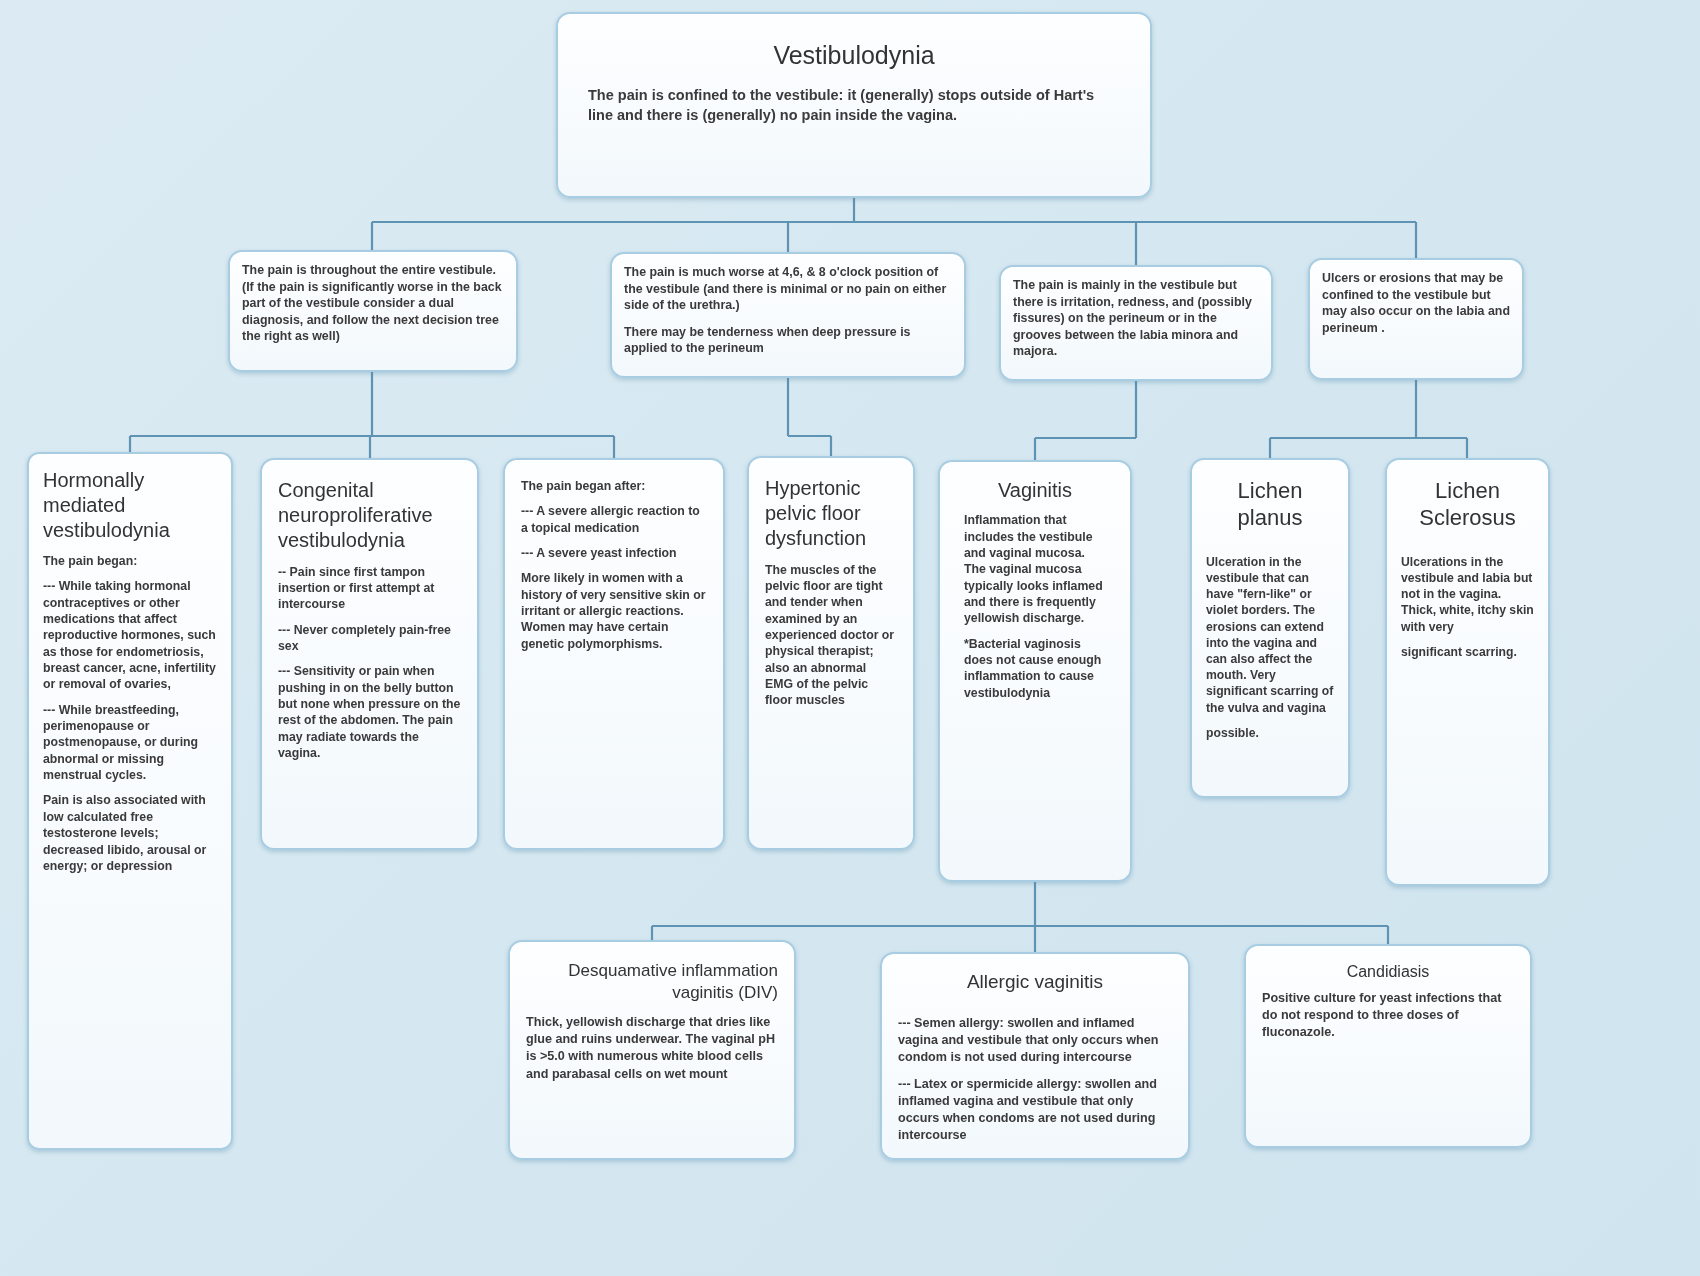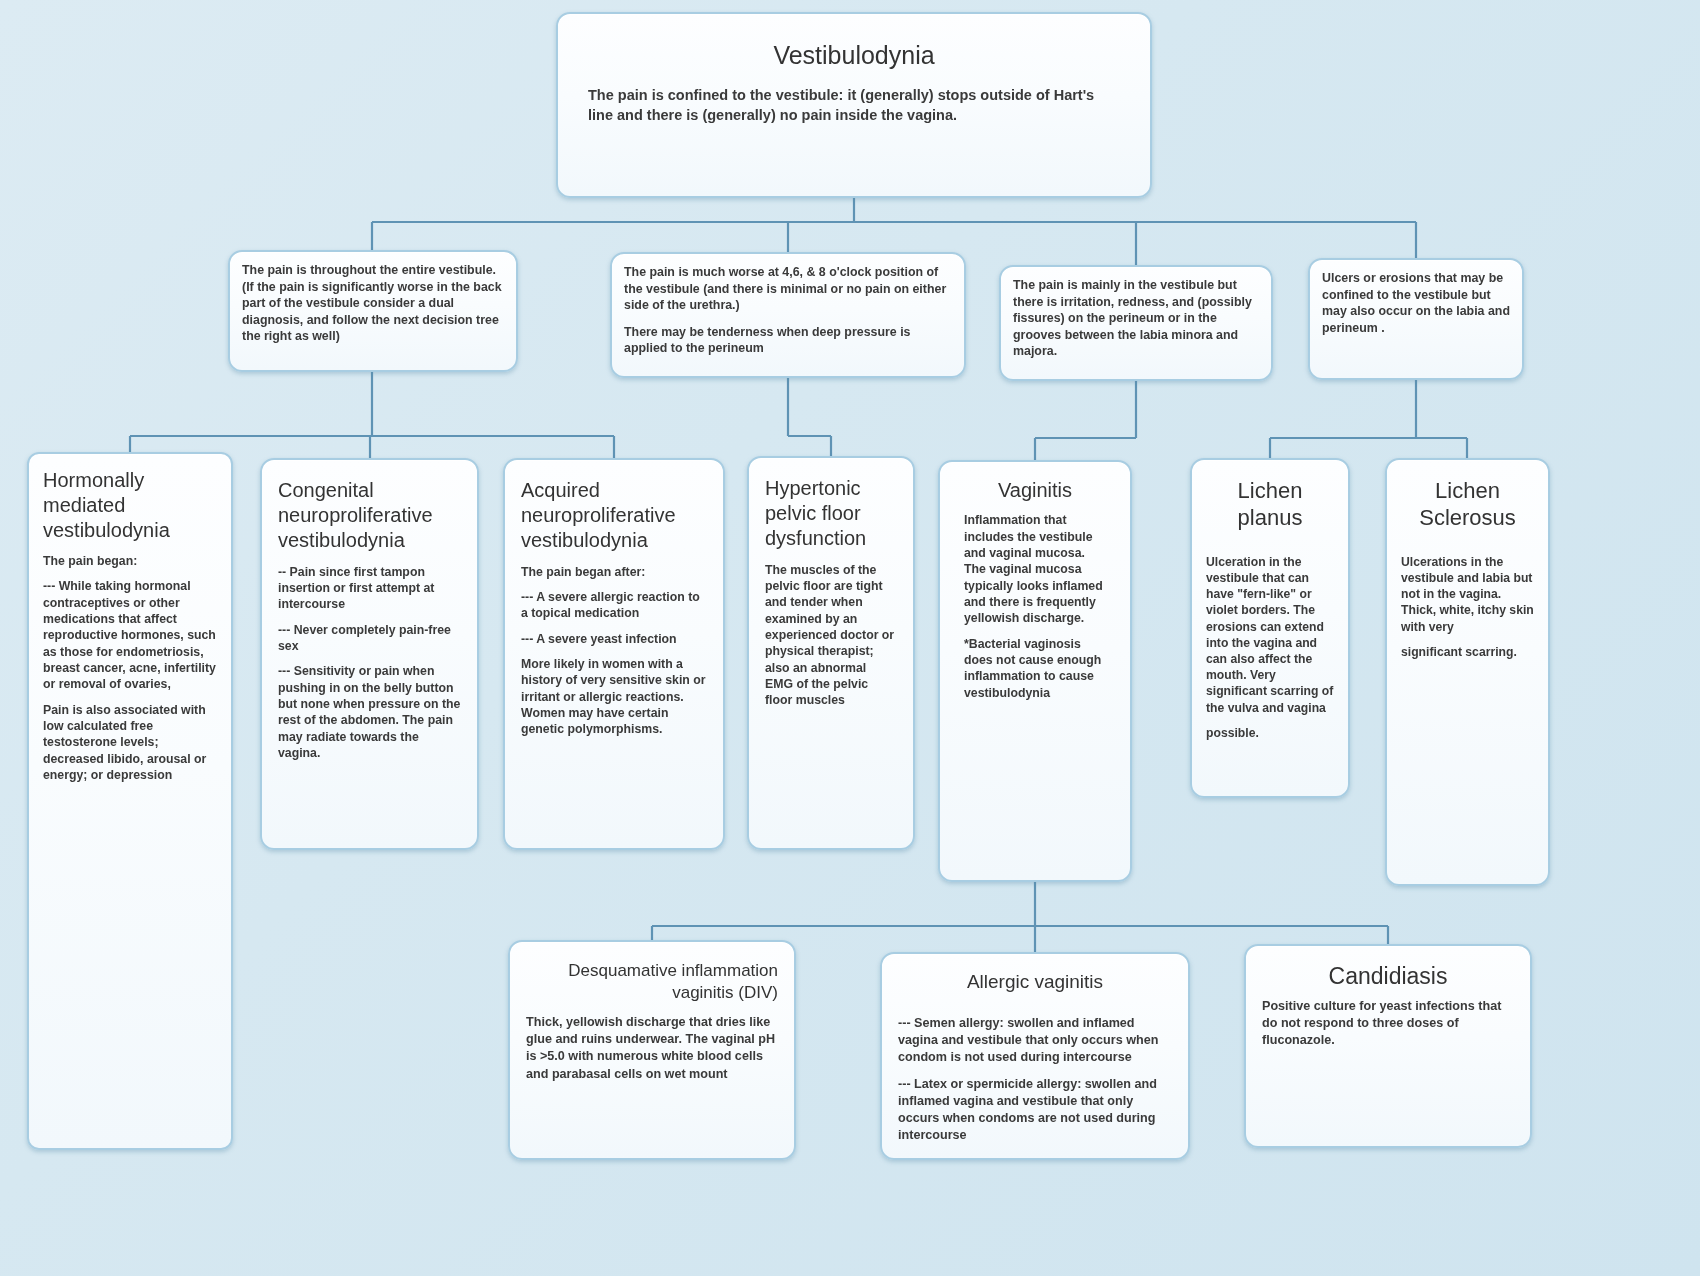--- a/index.html
+++ b/index.html
@@ -88,21 +88,21 @@
   #n-vag .title { font-size: 20px; text-align: center; margin-bottom: 10px; }
   #n-lp .title, #n-ls .title { font-size: 22px; text-align: center; margin-bottom: 22px; }
   #n-lp .body, #n-ls .body { font-size: 12.2px; }
 
   
   #n-div  { left: 508px; top: 940px; width: 288px; height: 220px; padding: 18px 16px; }
   #n-av   { left: 880px; top: 952px; width: 310px; height: 208px; padding: 16px 16px; }
   #n-cand { left: 1244px; top: 944px; width: 288px; height: 204px; padding: 16px 16px; }
   #n-div .title  { font-size: 17px; text-align: right; line-height: 1.3; margin-bottom: 10px; }
   #n-av .title   { font-size: 19px; text-align: center; margin-bottom: 22px; }
-  #n-cand .title { font-size: 23px; text-align: center; margin-bottom: 8px; }
+  #n-cand .title { font-size: 16px; text-align: center; margin-bottom: 8px; }
   #n-div .body, #n-av .body, #n-cand .body { font-size: 12.6px; line-height: 1.36; }
 </style>
 </head>
 <body>
 
 <div id="canvas">
 
   <svg id="connectors" viewBox="0 0 1700 1276">
     <g fill="none" stroke="#5f93b4" stroke-width="2.2">
 
@@ -171,35 +171,35 @@
     <div class="body">
       <p>Ulcers or erosions that may be confined to the vestibule but may also occur on the labia and perineum .</p>
     </div>
   </div>
 
   <div class="node" id="n-hmv">
     <div class="title">Hormonally mediated vestibulodynia</div>
     <div class="body">
       <p>The pain began:</p>
       <p>--- While taking hormonal contraceptives or other medications that affect reproductive hormones, such as those for endometriosis, breast cancer, acne, infertility or  removal of ovaries,</p>
+      <p>--- While breastfeeding, perimenopause or postmenopause, or during abnormal or missing menstrual cycles.</p>
       <p>Pain is also associated with low calculated free testosterone levels; decreased libido, arousal or energy; or depression</p>
     </div>
   </div>
 
   <div class="node" id="n-cnv">
     <div class="title">Congenital neuroproliferative vestibulodynia</div>
     <div class="body">
       <p>-- Pain since first tampon insertion or first attempt at intercourse</p>
       <p>--- Never completely pain-free sex</p>
       <p>--- Sensitivity or pain when pushing in on the belly button but none when pressure on the rest of the abdomen. The pain may radiate towards the vagina.</p>
     </div>
   </div>
 
   <div class="node" id="n-anv">
-    <div class="title">Acquired neuroproliferative vestibulodynia</div>
     <div class="body">
       <p>The pain began after:</p>
       <p>--- A severe allergic reaction to a topical medication</p>
       <p>--- A severe yeast infection</p>
       <p>More likely in women with a history of very sensitive skin or irritant or allergic reactions. Women may have certain genetic polymorphisms.</p>
     </div>
   </div>
 
   <div class="node" id="n-hpfd">
     <div class="title">Hypertonic pelvic floor dysfunction</div>

